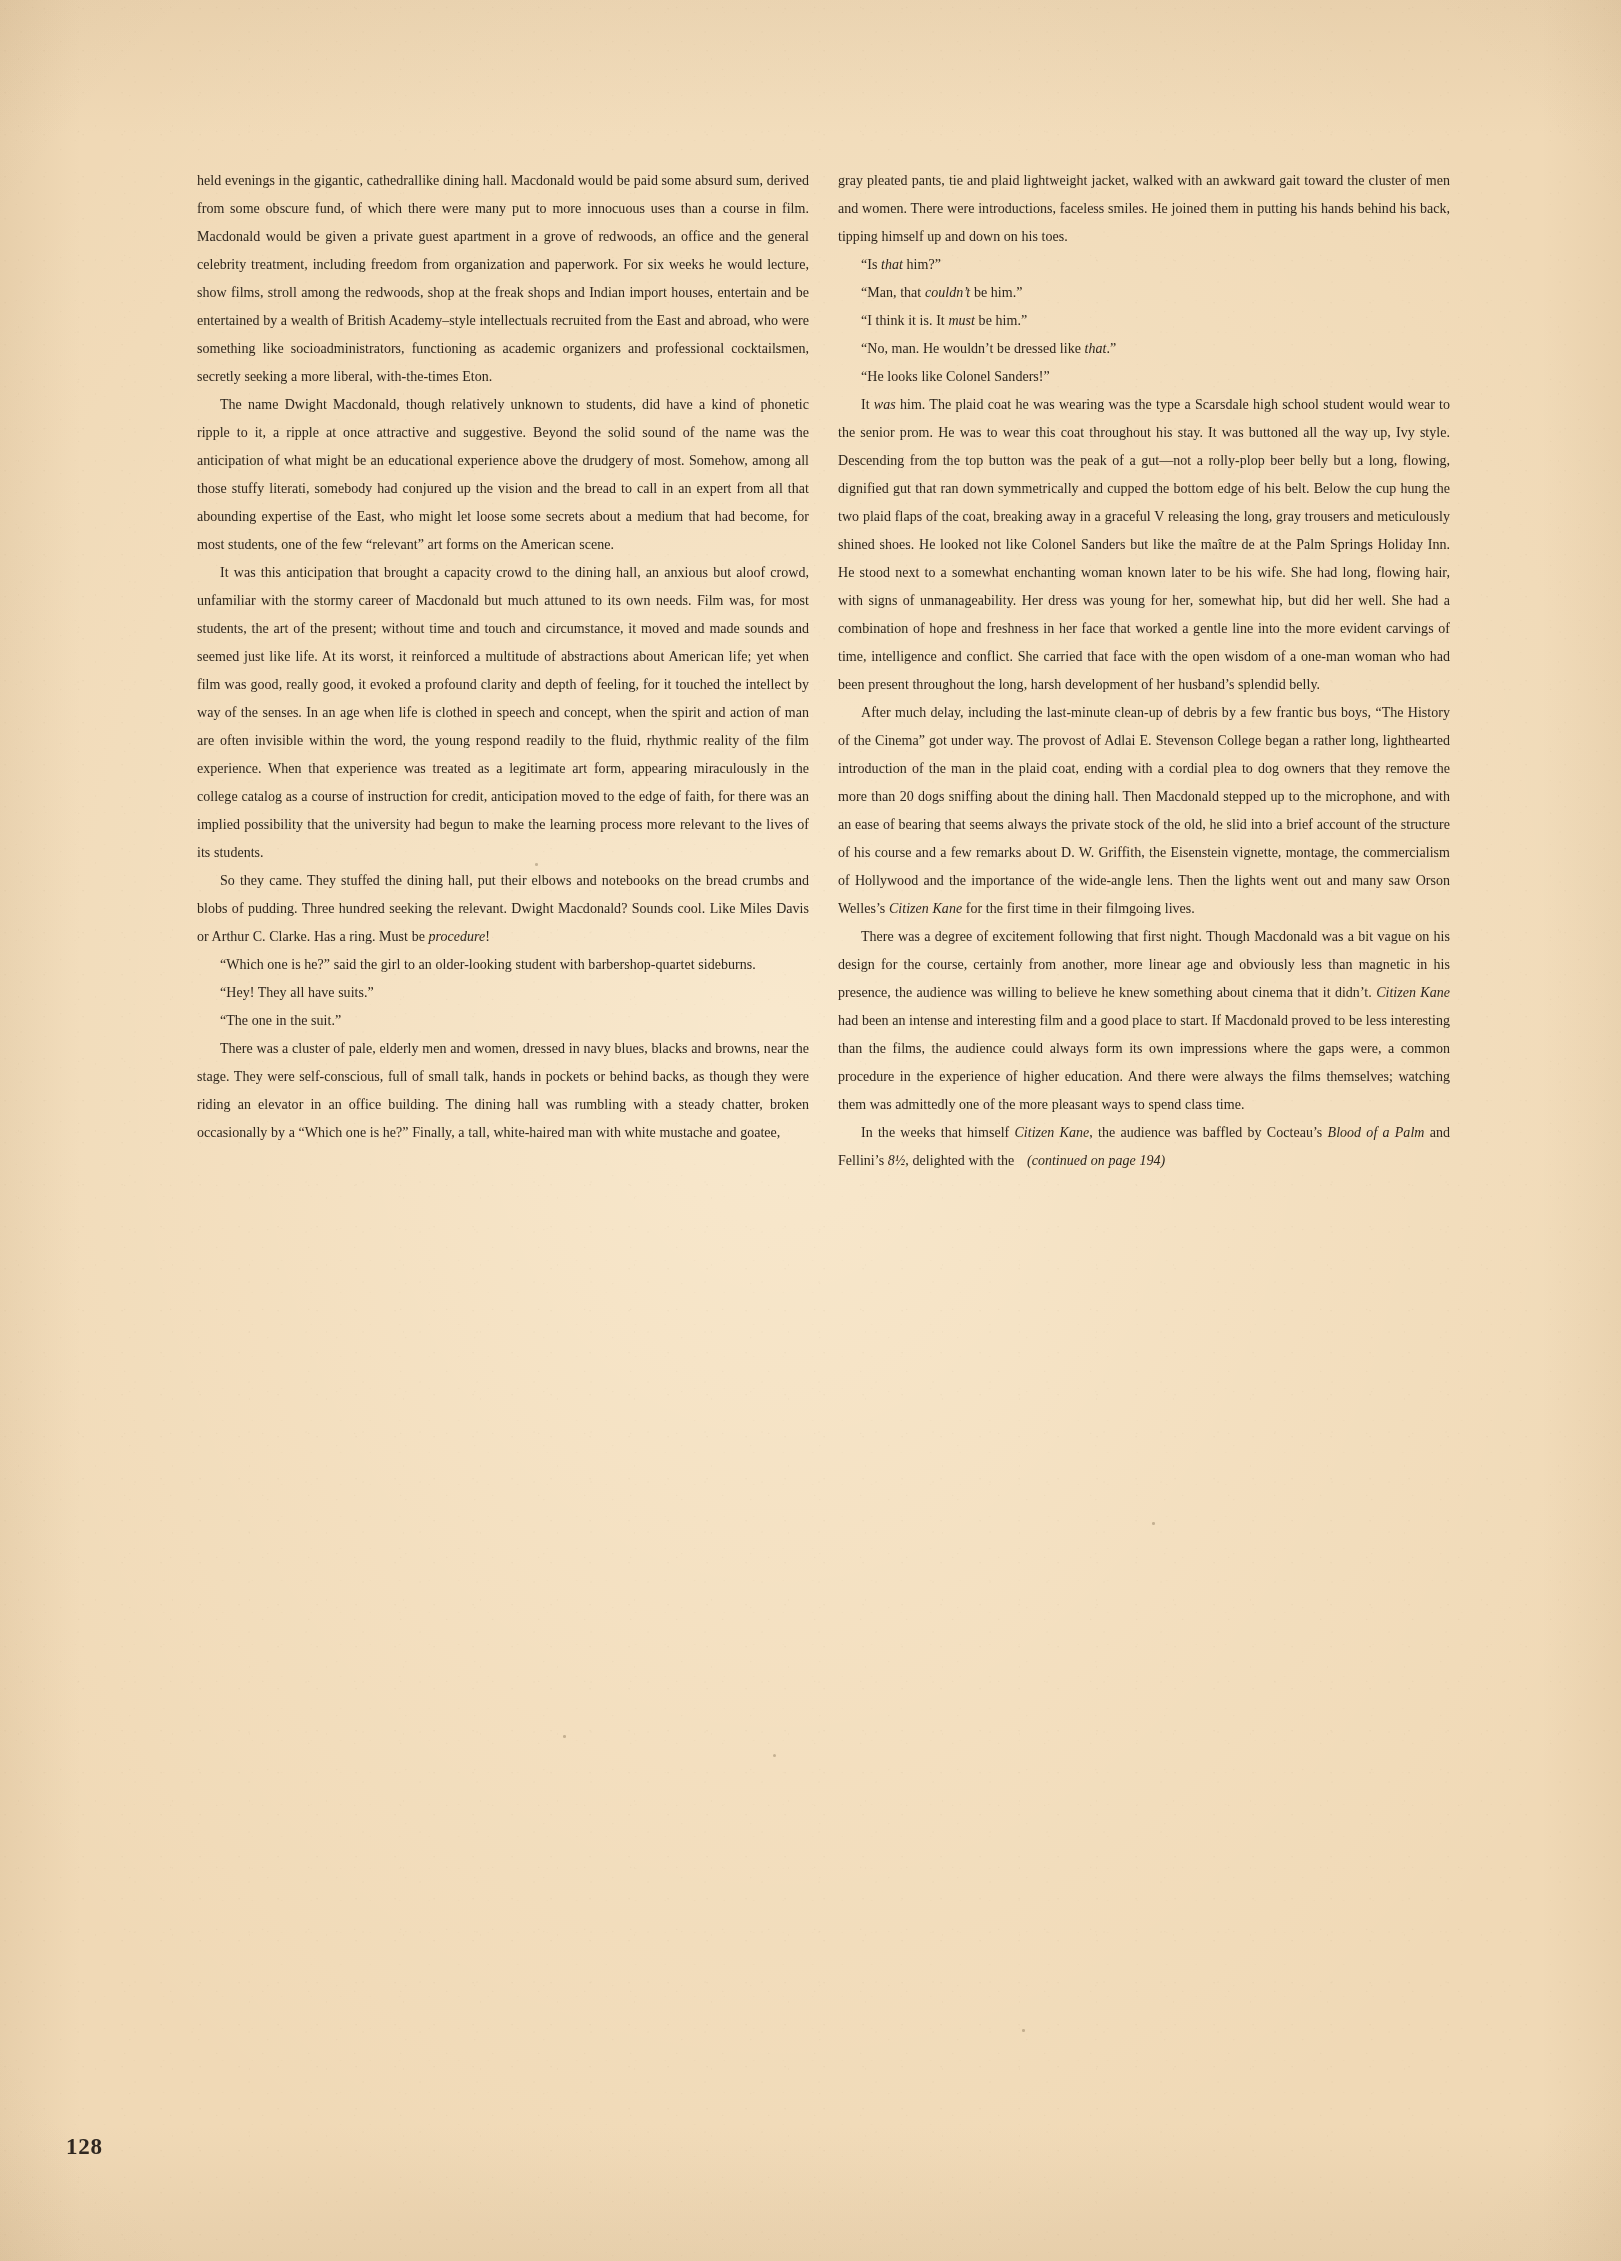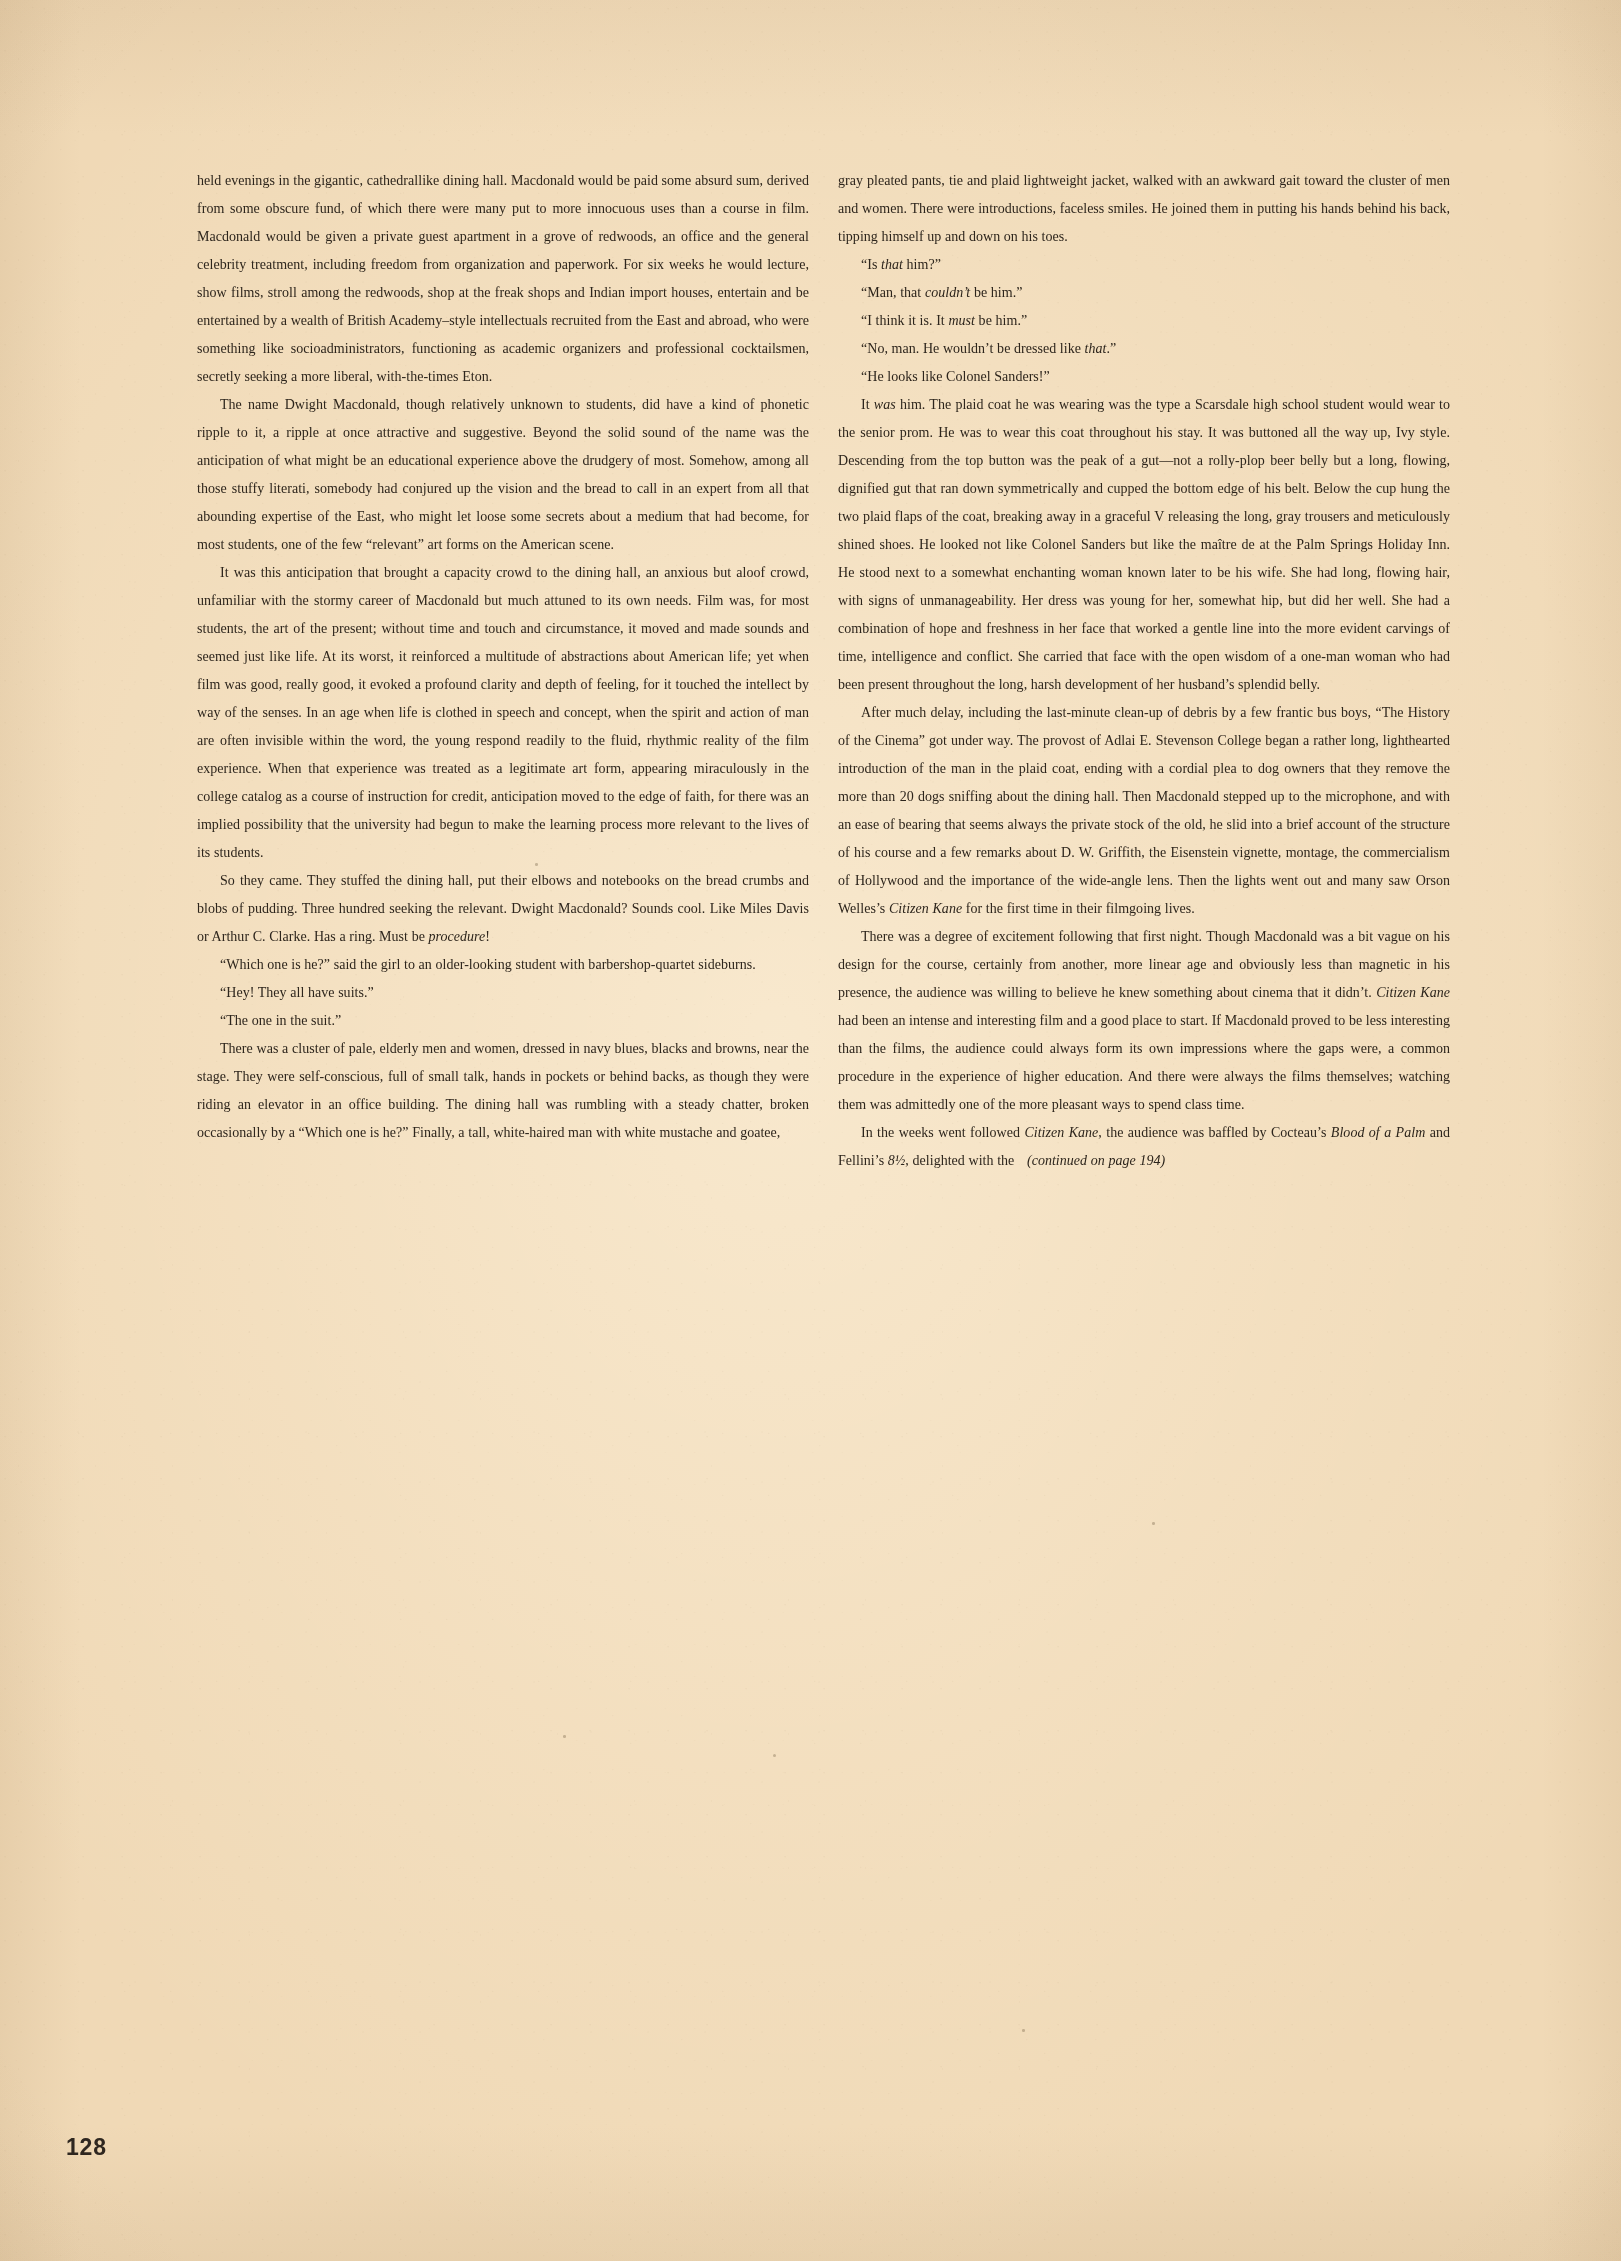--- a/index.html
+++ b/index.html
@@ -89,21 +89,21 @@
 
   .gap-before {
     margin-left: 0.9em;
     margin-top: 48px;
   }
 
   .folio {
     position: absolute;
     left: 66px;
     top: 2134px;
-    font-family: Liberation Sans, sans-serif;
+    font-family: Liberation Serif, serif;
     font-size: 23px;
     font-weight: 700;
     letter-spacing: 0.8px;
     color: #2f2720;
   }
 
   
   .speck {
     position: absolute;
     background: rgba(90,68,42,0.30);
@@ -138,20 +138,20 @@
     <div class="col" id="right-col">
         <p><span>gray pleated pants, tie and plaid lightweight jacket, walked with an awkward gait toward the cluster of men and women. There were introductions, faceless smiles. He joined them in putting his hands behind his back, tipping himself up and down on his toes.</span></p>
         <p class="indent tight"><span>“Is </span><em>that</em><span> him?”</span></p>
         <p class="indent tight"><span>“Man, that </span><em>couldn’t</em><span> be him.”</span></p>
         <p class="indent tight"><span>“I think it is. It </span><em>must</em><span> be him.”</span></p>
         <p class="indent tight"><span>“No, man. He wouldn’t be dressed like </span><em>that</em><span>.”</span></p>
         <p class="indent tight"><span>“He looks like Colonel Sanders!”</span></p>
         <p class="indent"><span>It </span><em>was</em><span> him. The plaid coat he was wearing was the type a Scarsdale high school student would wear to the senior prom. He was to wear this coat throughout his stay. It was buttoned all the way up, Ivy style. Descending from the top button was the peak of a gut—not a rolly-plop beer belly but a long, flowing, dignified gut that ran down symmetrically and cupped the bottom edge of his belt. Below the cup hung the two plaid flaps of the coat, breaking away in a graceful V releasing the long, gray trousers and meticulously shined shoes. He looked not like Colonel Sanders but like the maître de at the Palm Springs Holiday Inn. He stood next to a somewhat enchanting woman known later to be his wife. She had long, flowing hair, with signs of unmanageability. Her dress was young for her, somewhat hip, but did her well. She had a combination of hope and freshness in her face that worked a gentle line into the more evident carvings of time, intelligence and conflict. She carried that face with the open wisdom of a one-man woman who had been present throughout the long, harsh development of her husband’s splendid belly.</span></p>
         <p class="indent"><span>After much delay, including the last-minute clean-up of debris by a few frantic bus boys, “The History of the Cinema” got under way. The provost of Adlai E. Stevenson College began a rather long, lighthearted introduction of the man in the plaid coat, ending with a cordial plea to dog owners that they remove the more than 20 dogs sniffing about the dining hall. Then Macdonald stepped up to the microphone, and with an ease of bearing that seems always the private stock of the old, he slid into a brief account of the structure of his course and a few remarks about D. W. Griffith, the Eisenstein vignette, montage, the commercialism of Hollywood and the importance of the wide-angle lens. Then the lights went out and many saw Orson Welles’s </span><em>Citizen Kane</em><span> for the first time in their filmgoing lives.</span></p>
         <p class="indent"><span>There was a degree of excitement following that first night. Though Macdonald was a bit vague on his design for the course, certainly from another, more linear age and obviously less than magnetic in his presence, the audience was willing to believe he knew something about cinema that it didn’t. </span><em>Citizen Kane</em><span> had been an intense and interesting film and a good place to start. If Macdonald proved to be less interesting than the films, the audience could always form its own impressions where the gaps were, a common procedure in the experience of higher education. And there were always the films themselves; watching them was admittedly one of the more pleasant ways to spend class time.</span></p>
-        <p class="indent"><span>In the weeks went followed </span><em>Citizen Kane</em><span>, the audience was baffled by Cocteau’s </span><em>Blood of a Palm</em><span> and Fellini’s </span><em>8½</em><span>, delighted with the</span><em class="contd gap-before">(continued on page 194)</em></p>
+        <p class="indent"><span>In the weeks that himself </span><em>Citizen Kane</em><span>, the audience was baffled by Cocteau’s </span><em>Blood of a Palm</em><span> and Fellini’s </span><em>8½</em><span>, delighted with the</span><em class="contd gap-before">(continued on page 194)</em></p>
       </div>
   </div>
 
   <div class="folio">128</div>
 
 </div>
 
 
 </body></html>

